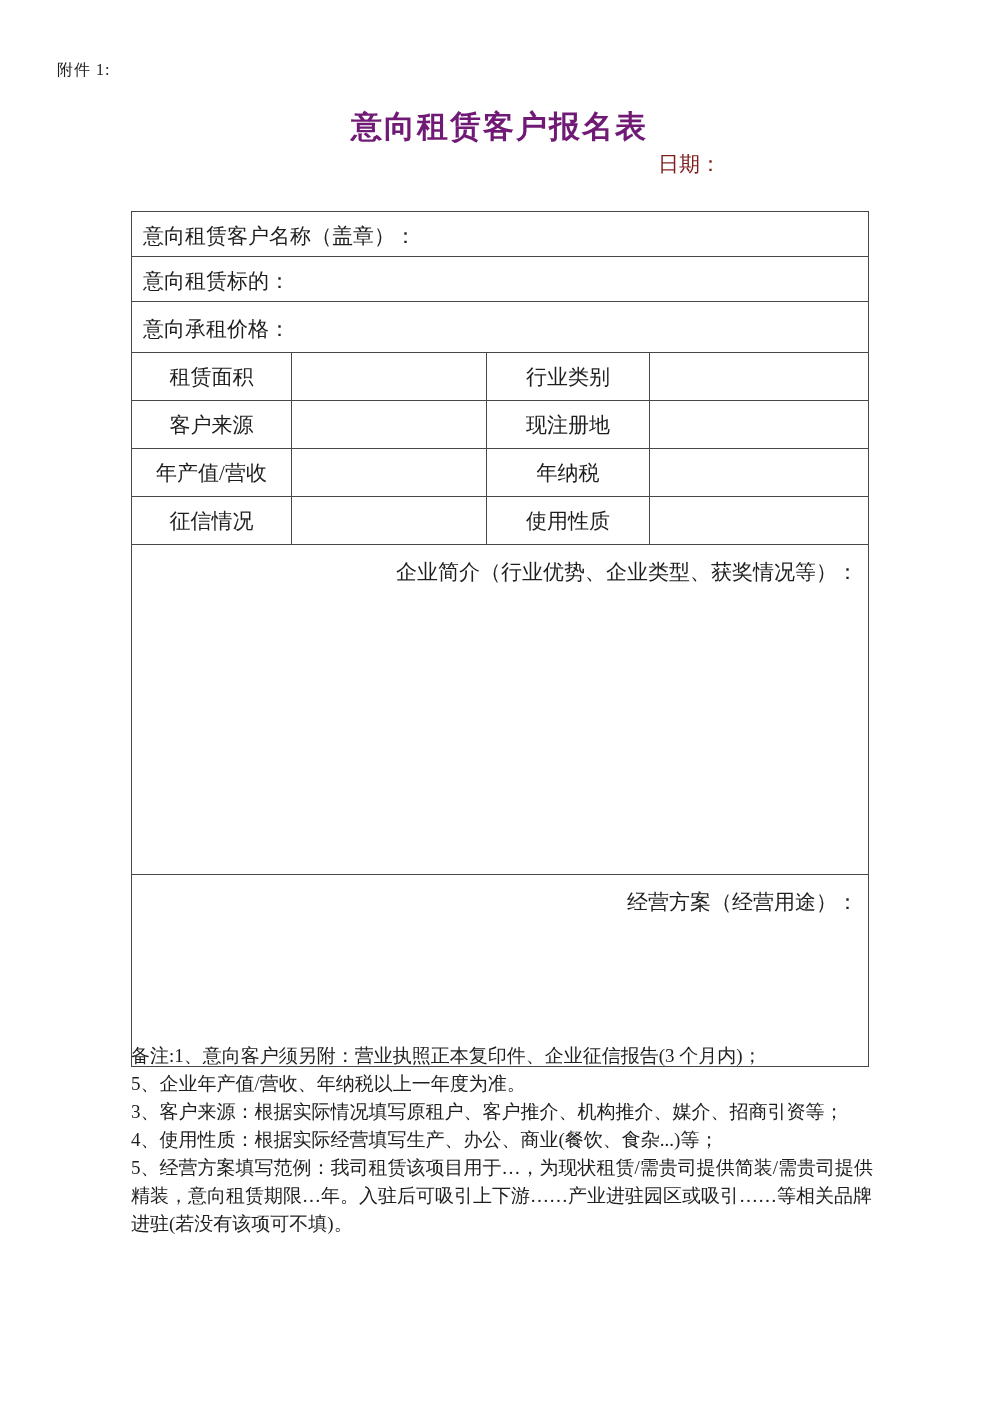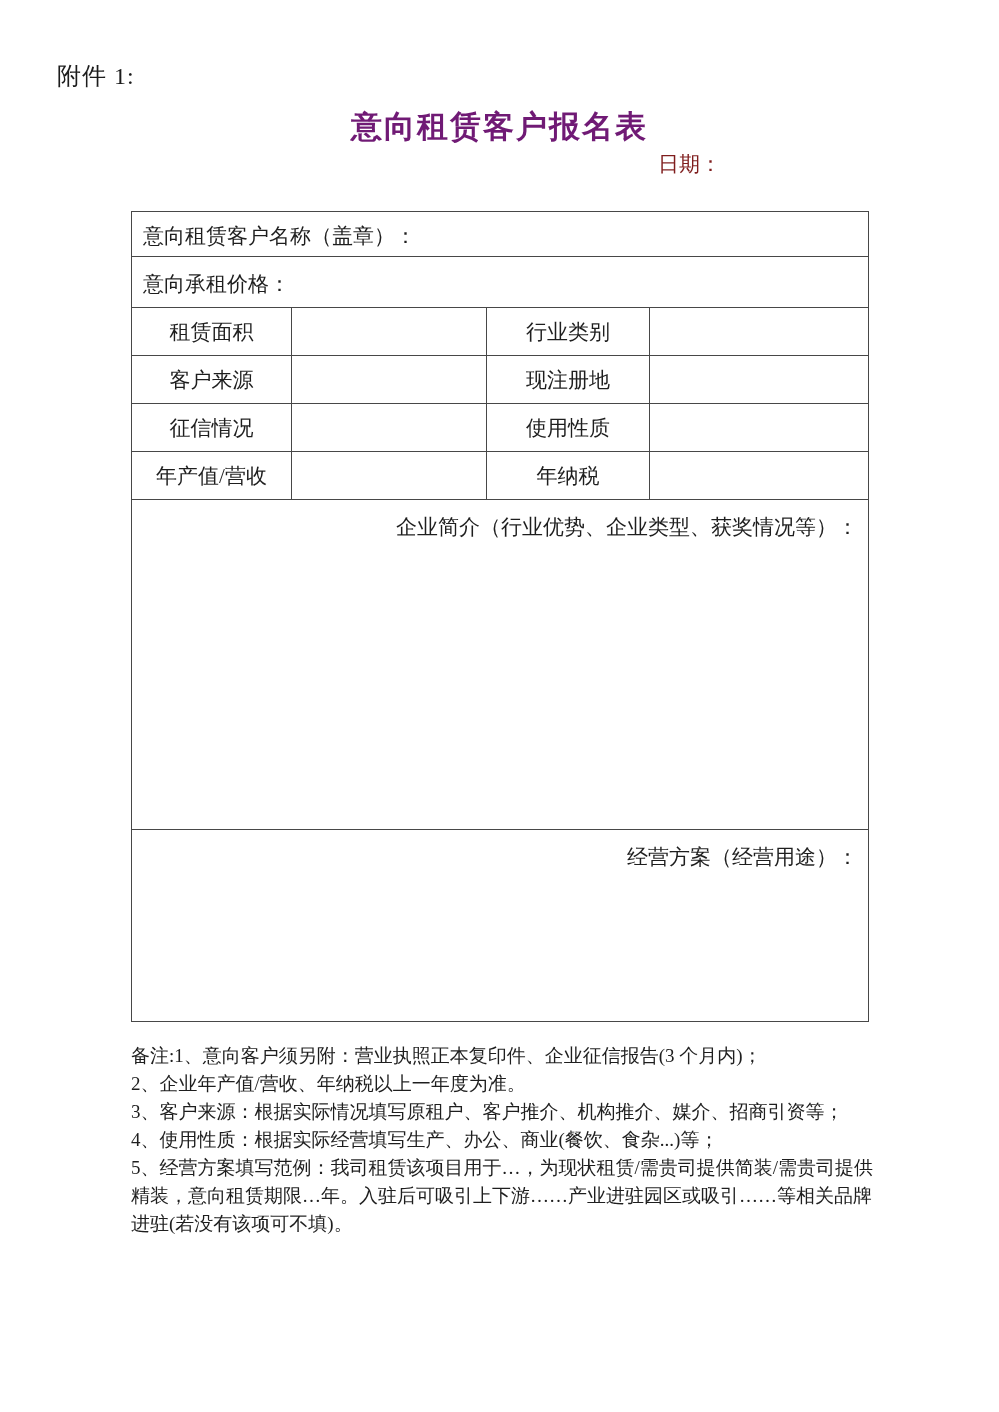--- a/index.html
+++ b/index.html
@@ -14,21 +14,21 @@
   }
   .page {
     position: absolute;
     inset: 0;
     background: #ffffff;
   }
   .attachment {
     position: absolute;
     left: 57px;
     top: 60px;
-    font-size: 24px;
+    font-size: 16px;
     letter-spacing: 1px;
     color: #1c1c1c;
   }
   .title {
     position: absolute;
     left: 0;
     right: 0;
     top: 106px;
     text-align: center;
     font-size: 31px;
@@ -105,59 +105,62 @@
     <colgroup>
       <col style="width:160px">
       <col style="width:195px">
       <col style="width:163px">
       <col style="width:219px">
     </colgroup>
     <tbody>
       <tr class="r1">
         <td class="full-label" colspan="4">意向租赁客户名称（盖章）：</td>
       </tr>
+      <tr class="r2">
+        <td class="full-label" colspan="4">意向租赁标的：</td>
+      </tr>
       <tr class="r3">
         <td class="full-label" colspan="4">意向承租价格：</td>
       </tr>
 
       <tr class="rp">
         <td class="pair-label">租赁面积</td>
         <td class="pair-value"></td>
         <td class="pair-label">行业类别</td>
         <td class="pair-value"></td>
       </tr>
       <tr class="rp">
         <td class="pair-label">客户来源</td>
         <td class="pair-value"></td>
         <td class="pair-label">现注册地</td>
         <td class="pair-value"></td>
       </tr>
       <tr class="rp">
+        <td class="pair-label">年产值/营收</td>
+        <td class="pair-value"></td>
+        <td class="pair-label">年纳税</td>
+        <td class="pair-value"></td>
+      </tr>
+      <tr class="rp">
         <td class="pair-label">征信情况</td>
         <td class="pair-value"></td>
         <td class="pair-label">使用性质</td>
-        <td class="pair-value"></td>
-      </tr>
-      <tr class="rp">
-        <td class="pair-label">年产值/营收</td>
-        <td class="pair-value"></td>
-        <td class="pair-label">年纳税</td>
         <td class="pair-value"></td>
       </tr>
 
       <tr class="r-profile">
         <td class="section-label" colspan="4">企业简介（行业优势、企业类型、获奖情况等）：</td>
       </tr>
       <tr class="r-plan">
         <td class="section-label" colspan="4">经营方案（经营用途）：</td>
       </tr>
     </tbody>
   </table>
 
   <div class="notes">
     <p>备注:1、意向客户须另附：营业执照正本复印件、企业征信报告(3 个月内)；</p>
-    <p>2、企业年产值/营收、年纳税以上一年度为准。</p>
+    <p>5、企业年产值/营收、年纳税以上一年度为准。</p>
     <p>3、客户来源：根据实际情况填写原租户、客户推介、机构推介、媒介、招商引资等；</p>
     <p>4、使用性质：根据实际经营填写生产、办公、商业(餐饮、食杂...)等；</p>
     <p>5、经营方案填写范例：我司租赁该项目用于…，为现状租赁/需贵司提供简装/需贵司提供精装，意向租赁期限…年。入驻后可吸引上下游……产业进驻园区或吸引……等相关品牌进驻(若没有该项可不填)。</p>
   </div>
 
 </div>
 
 </body></html>

